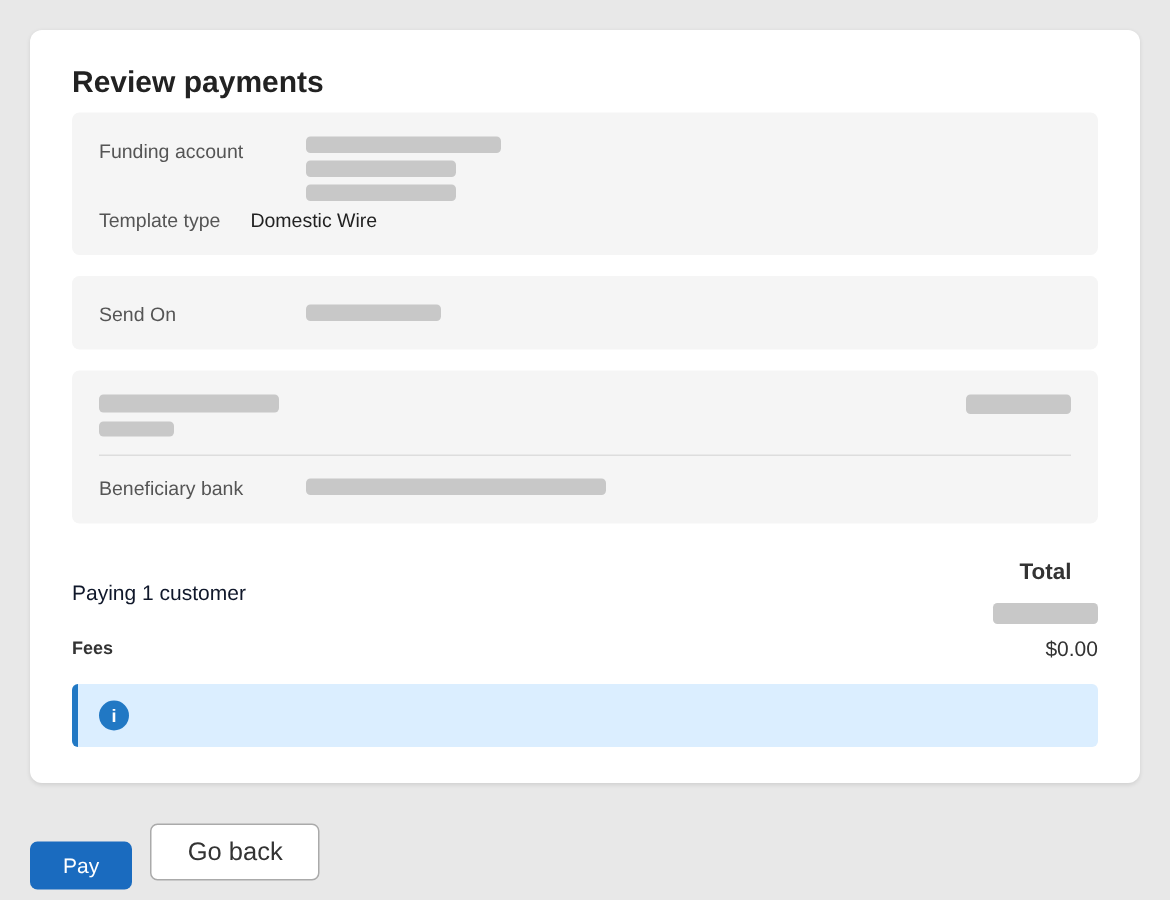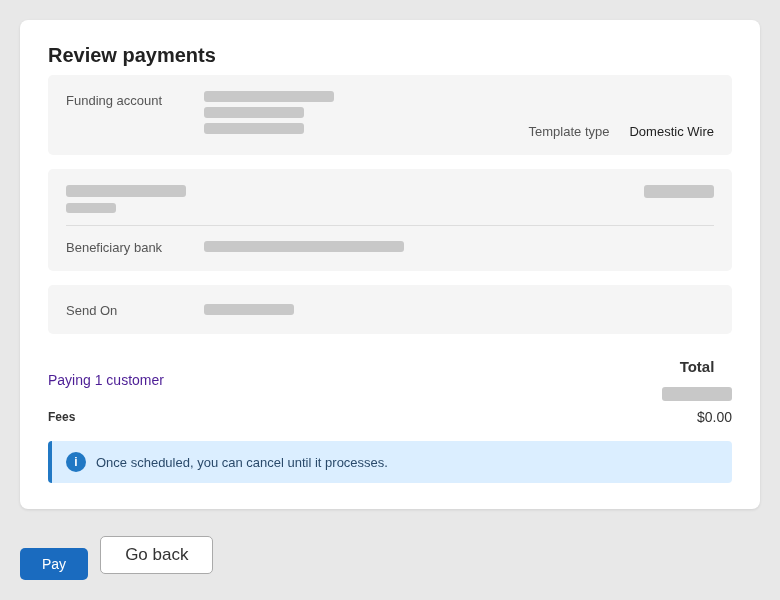--- a/index.html
+++ b/index.html
@@ -32,22 +32,23 @@
     .section-box {
       background: #f5f5f5;
       border-radius: 5px;
       padding: 16px 18px;
       margin-bottom: 14px;
     }
 
     
     .funding-row {
       display: flex;
-      align-items: flex-end;
+      align-items: flex-start;
       justify-content: space-between;
+      flex-direction: column;
     }
     .funding-left {
       display: flex;
       gap: 28px;
       align-items: flex-start;
     }
     .field-label {
       color: #555;
       font-size: 13px;
       min-width: 110px;
@@ -140,21 +141,21 @@
 
     
     .totals-row {
       display: flex;
       justify-content: space-between;
       align-items: center;
       padding: 10px 0 4px 0;
     }
     .paying-label {
       font-size: 14px;
-      color: #4c1d95;
+      color: #0f172a;
     }
     .total-right {
       display: flex;
       align-items: center;
       gap: 12px;
       flex-direction: column;
     }
     .total-label {
       font-size: 15px;
       font-weight: 600;
@@ -259,55 +260,54 @@
         </div>
       </div>
       <div class="funding-right">
         <span class="template-label">Template type</span>
         <span class="template-value">Domestic Wire</span>
       </div>
     </div>
   </div>
 
   <div class="section-box">
+    <div class="send-on-row">
+      <span class="field-label">Send On</span>
+      <span class="send-date-blur"></span>
+    </div>
+  </div>
+
+  <div class="section-box">
     <div class="bene-top">
       <div class="bene-name-block">
         <span class="bene-name-blur"></span>
         <span class="bene-id-blur"></span>
       </div>
       <span class="bene-amount-blur"></span>
     </div>
     <div class="bene-bank-row">
       <span class="field-label">Beneficiary bank</span>
       <span class="bank-value-blur"></span>
     </div>
   </div>
 
-  <div class="section-box">
-    <div class="send-on-row">
-      <span class="field-label">Send On</span>
-      <span class="send-date-blur"></span>
-    </div>
-  </div>
-
   <div class="totals-row">
     <span class="paying-label">Paying 1 customer</span>
     <div class="total-right">
       <span class="total-label">Total</span>
       <span class="total-amount-blur"></span>
     </div>
   </div>
 
   <div class="fees-row">
     <span class="fees-label">Fees</span>
     <span class="fees-value">$0.00</span>
   </div>
 
   <div class="info-banner">
     <div class="info-icon">i</div>
-    <span class="info-text">Once scheduled, you can cancel until it processes.</span>
   </div>
 </div>
 
 <div class="buttons-row">
   <button class="btn-pay">Pay</button>
   <button class="btn-goback">Go back</button>
 </div>
 
 </body></html>

